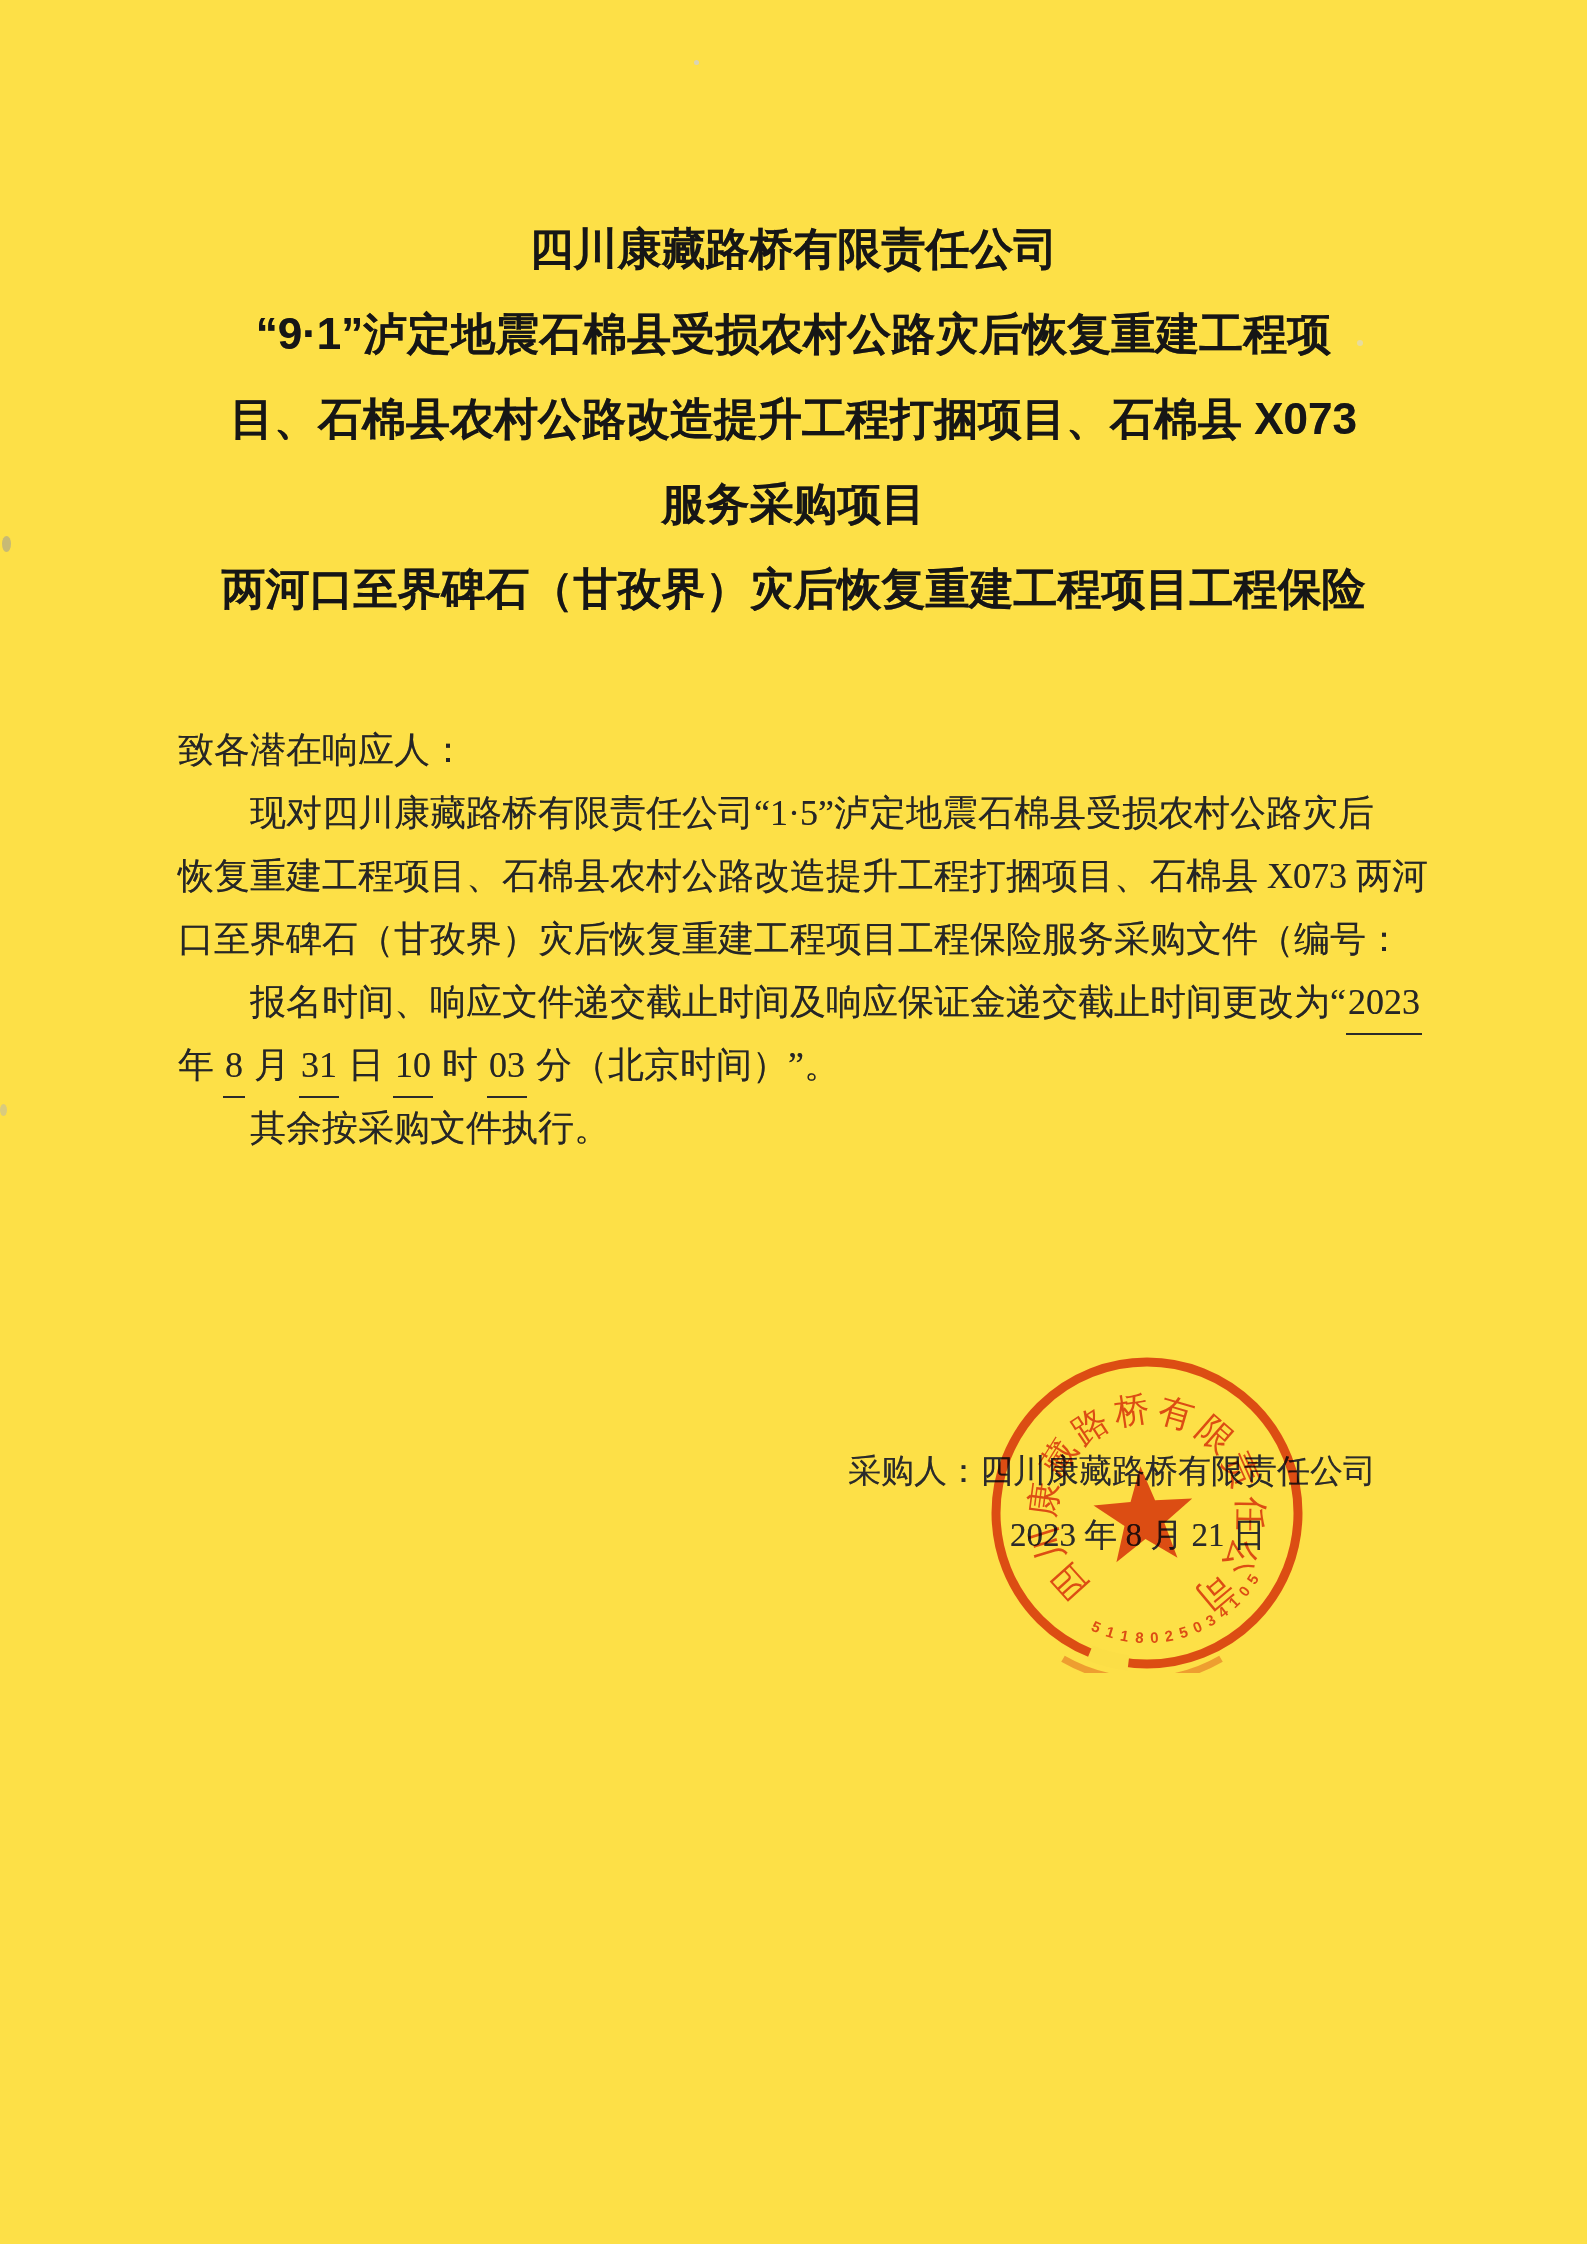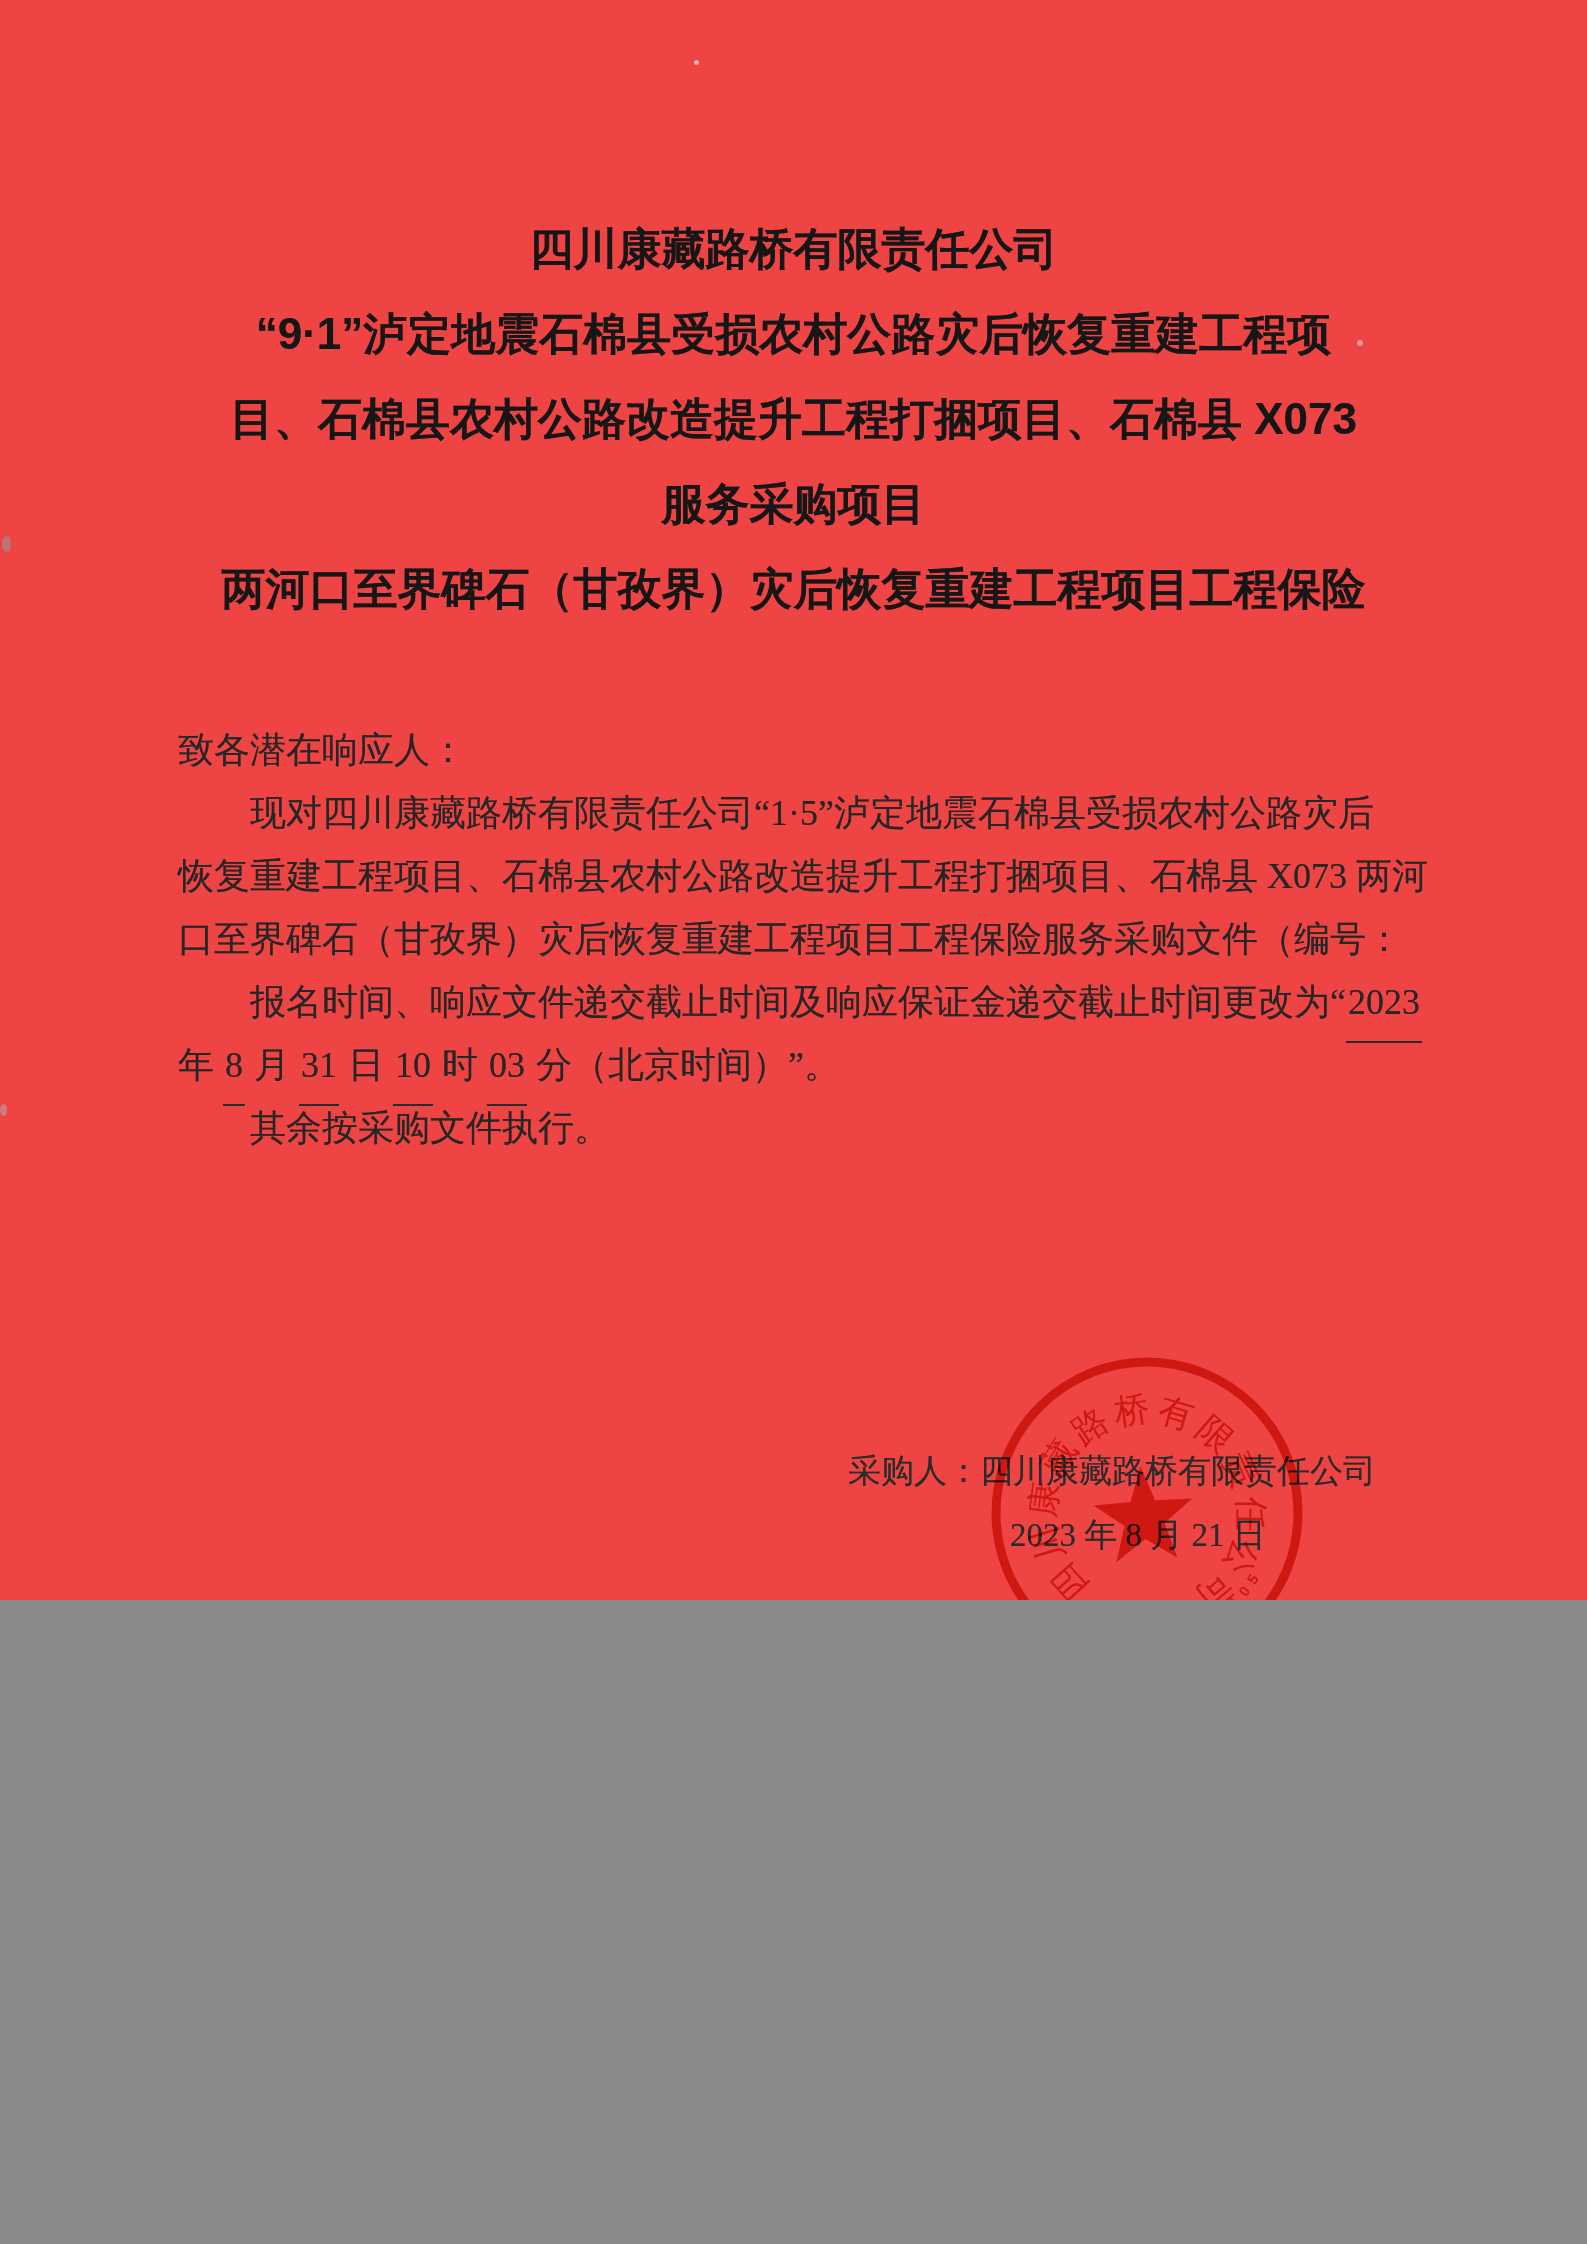--- a/index.html
+++ b/index.html
@@ -1,20 +1,20 @@
 <!DOCTYPE html>
 <html><head>
 <meta charset="utf-8">
 <style>
   html,body { margin:0; padding:0; background:#8a8a8a; }
   .page {
     position:relative;
-    width:1587px; height:1600px;
+    width:1587px; height:2244px;
     margin:0 auto;
-    background:#ef4444;
+    background:#fde047;
     overflow:hidden;
     font-family:"Liberation Serif", serif;
     color:#272727;
   }
 
   
   .title-block {
     position:absolute; left:170px; width:1247px; top:206px;
     text-align:center;
     font-family:"Liberation Sans", sans-serif;
@@ -29,21 +29,21 @@
   
   .body-block {
     position:absolute; left:178px; width:1240px; top:719px;
     font-size:36px;
     line-height:63px;
     color:#262626;
     text-shadow:0 0 0.5px rgba(35,35,35,.5);
   }
   .bodyline { white-space:pre; }
   .indent { padding-left:72px; }
-  .u { border-bottom:2px solid #2b2b2b; padding:0 2px 19px 2px; }
+  .u { border-bottom:2px solid #2b2b2b; padding:0 2px 11px 2px; }
 
   
   .sig-line {
     position:absolute; left:848px; top:1451px;
     font-size:33px; line-height:40px; white-space:pre;
     color:#2b2b2b; text-shadow:0 0 0.5px rgba(35,35,35,.5);
   }
   .date-line {
     position:absolute; left:1010px; top:1515px;
     font-size:33px; line-height:40px; white-space:pre;

